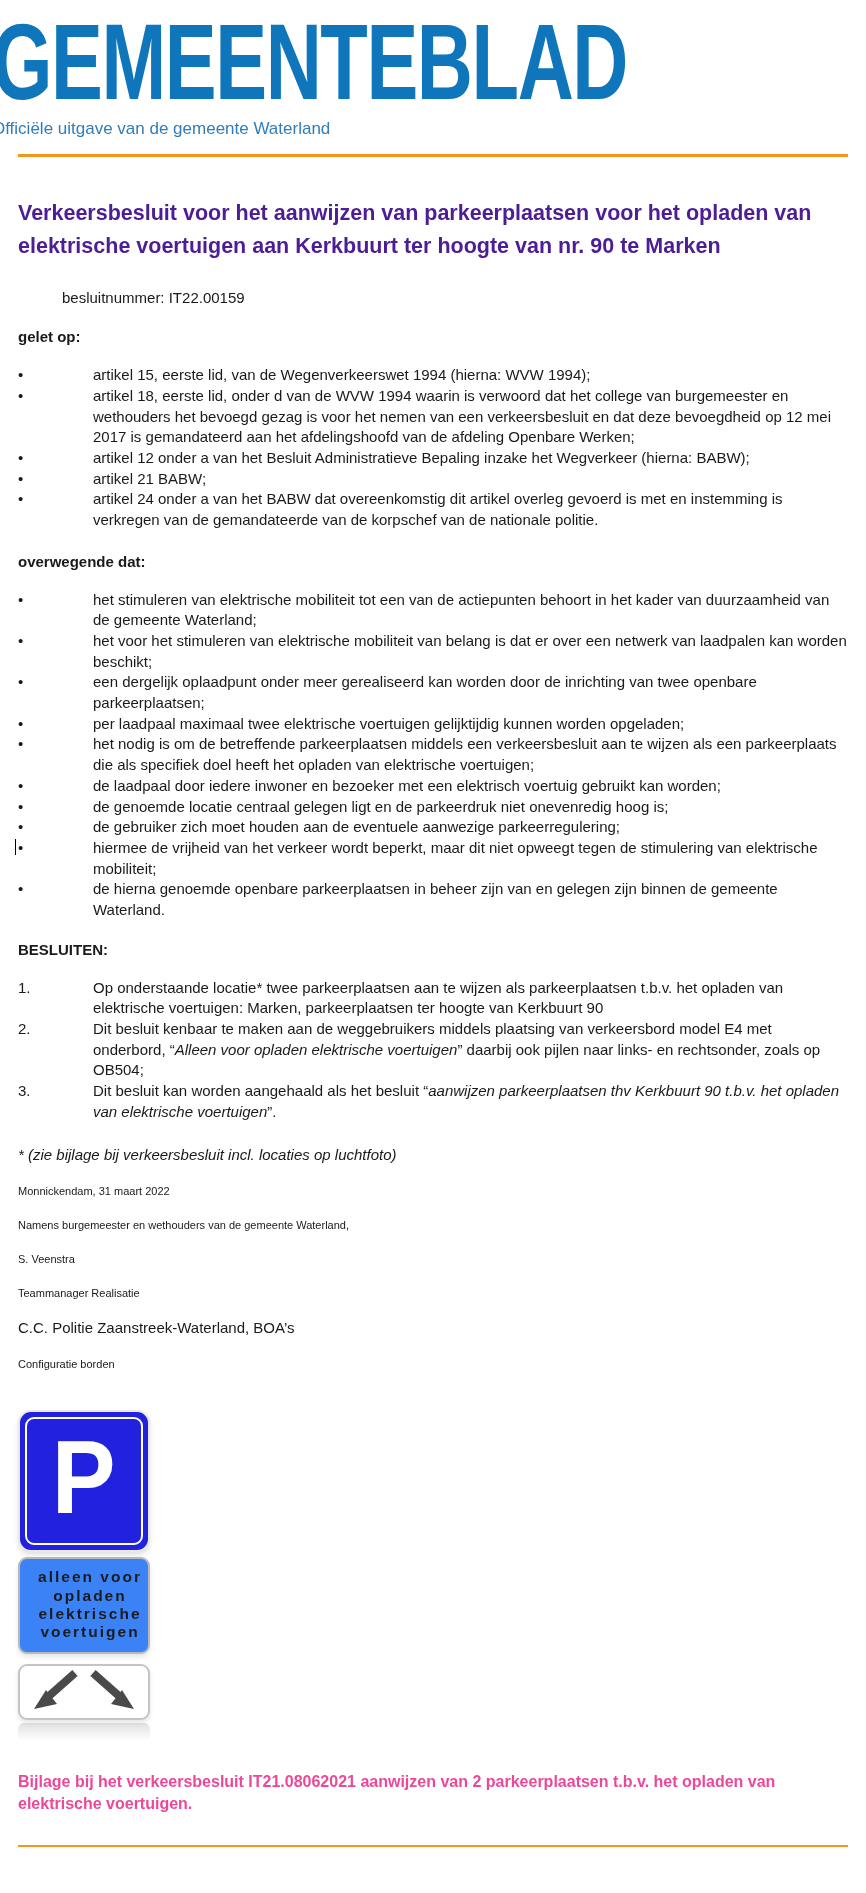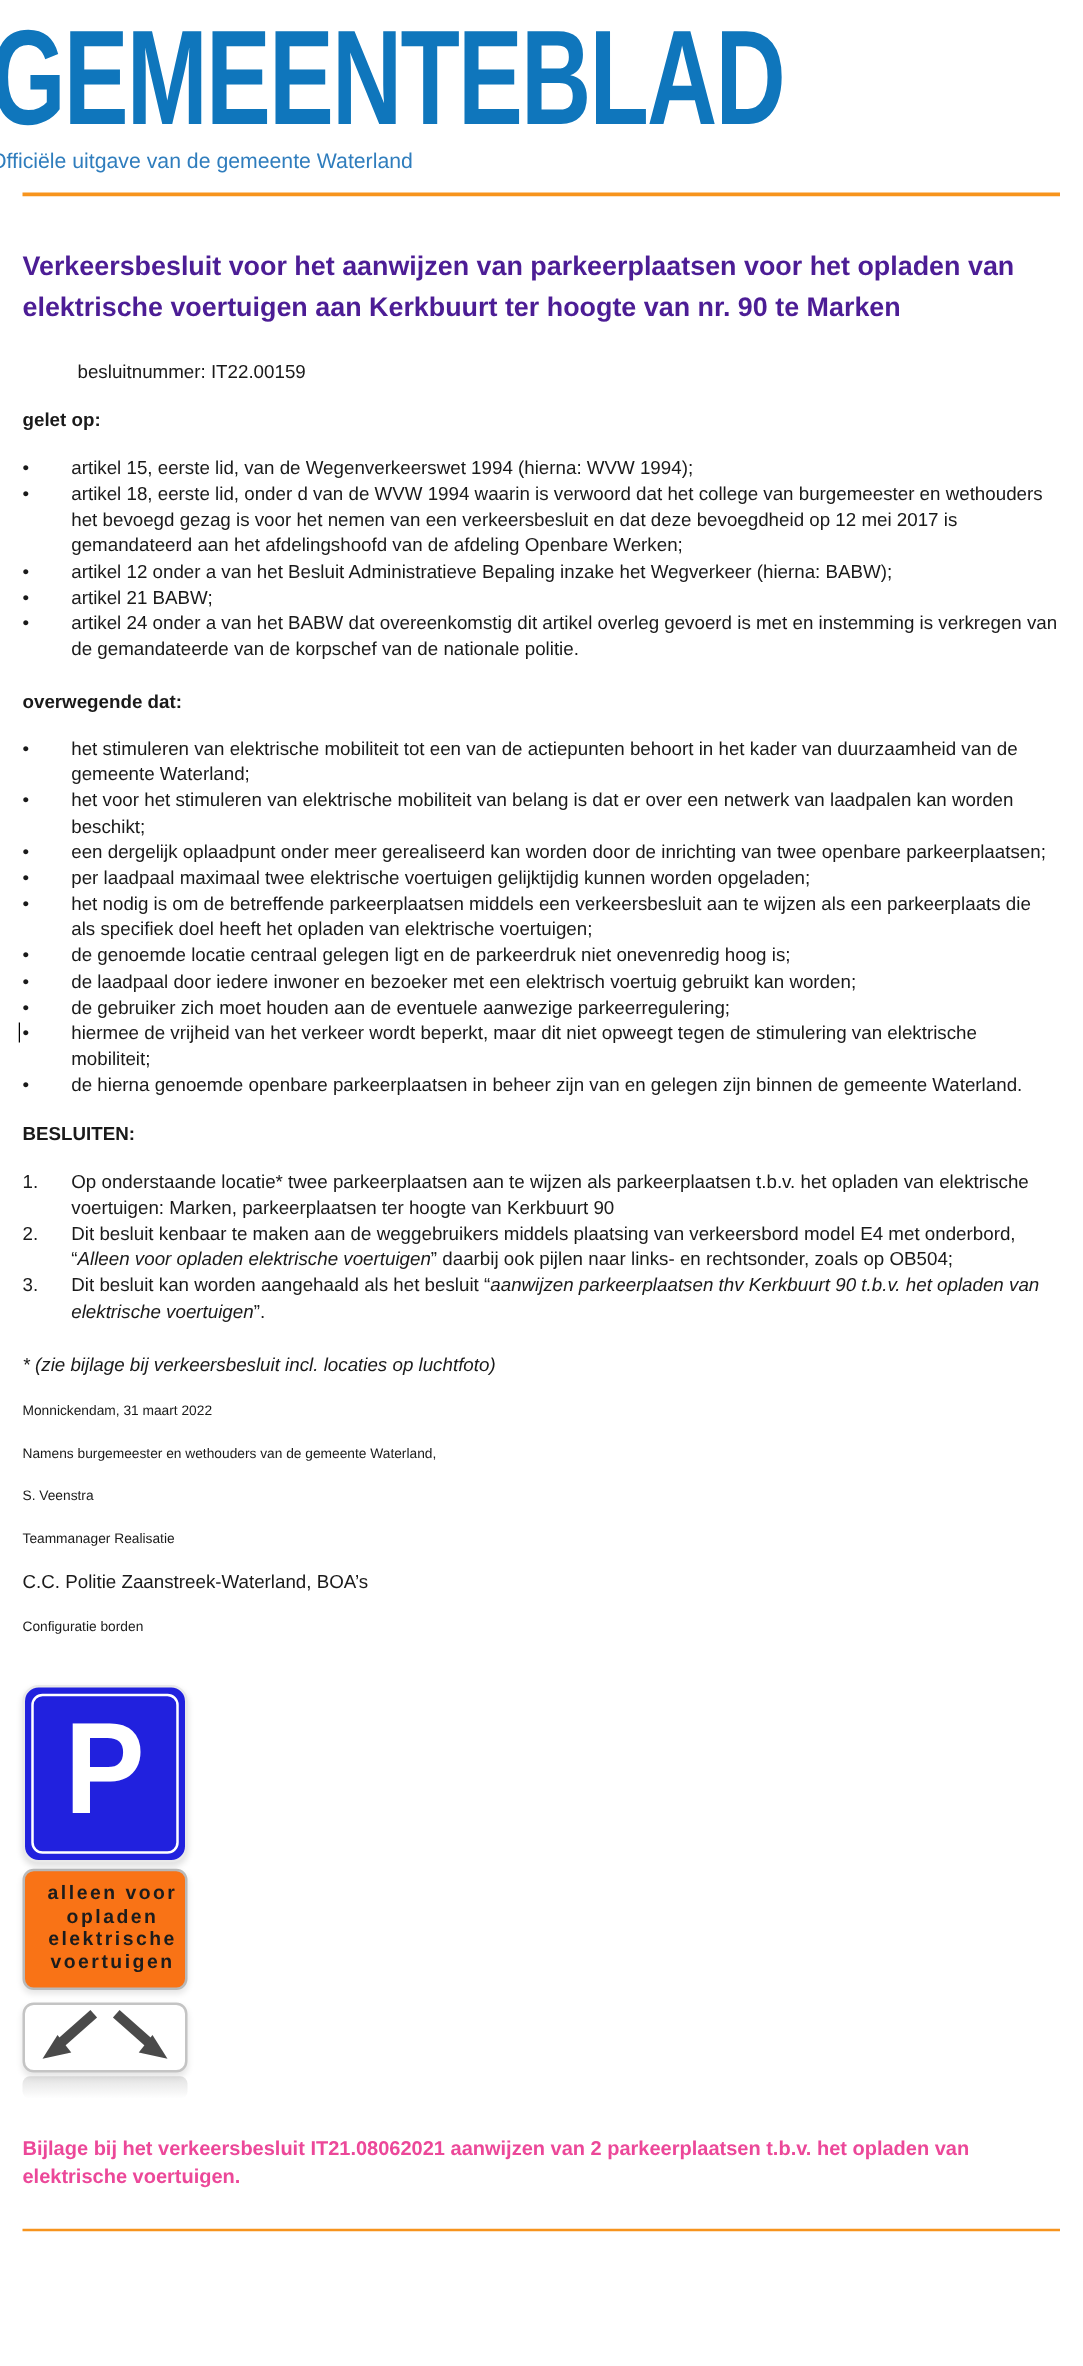--- a/index.html
+++ b/index.html
@@ -45,21 +45,21 @@
     font-weight: 700;
     line-height: 1.55;
     margin-top: 40px;
     color: #4c1d95;
   }
   .besluitnummer { font-size: 15px; margin-top: 26px; margin-left: 44px; }
   .section-heading { font-size: 15px; font-weight: 700; margin-top: 22px; }
   .section-heading.caps { margin-top: 20px; }
 
   .blist, .nlist { margin-top: 20px; font-size: 15px; line-height: 1.38; }
-  .li { display: flex; margin: 0; }
+  .li { display: flex; margin: 0; gap: 36px; }
   .li .marker {
     width: 39px;
     flex-shrink: 0;
     position: relative;
   }
   .blist .li .marker::before { content: "•"; font-size: 15px; }
   .li .li-text { flex: 1; }
   .caret {
     position: absolute;
     left: -3px; top: 1px;
@@ -97,21 +97,21 @@
     color: #ffffff;
     font-size: 104px;
     font-weight: 700;
     line-height: 1;
     transform: scaleX(0.92);
     padding-bottom: 8px;
   }
   .sign-sub {
     width: 132px;
     margin-top: 5px;
-    background: #f97316;
+    background: #3b82f6;
     border: 2px solid #b9b9b9;
     border-radius: 9px;
     box-shadow: 0 3px 5px rgba(0,0,0,0.10);
     padding: 9px 2px 10px 14px;
     text-align: center;
   }
   .sign-sub .line {
     font-size: 15.5px;
     font-weight: 700;
     letter-spacing: 2px;
@@ -208,25 +208,25 @@
     <div class="li">
         <span class="marker"></span>
         <span class="li-text">per laadpaal maximaal twee elektrische voertuigen gelijktijdig kunnen worden opgeladen;</span>
       </div>
     <div class="li">
         <span class="marker"></span>
         <span class="li-text">het nodig is om de betreffende parkeerplaatsen middels een verkeersbesluit aan te wijzen als een parkeerplaats die als specifiek doel heeft het opladen van elektrische voertuigen;</span>
       </div>
     <div class="li">
         <span class="marker"></span>
+        <span class="li-text">de laadpaal door iedere inwoner en bezoeker met een elektrisch voertuig gebruikt kan worden;</span>
+      </div>
+    <div class="li">
+        <span class="marker"></span>
         <span class="li-text">de genoemde locatie centraal gelegen ligt en de parkeerdruk niet onevenredig hoog is;</span>
-      </div>
-    <div class="li">
-        <span class="marker"></span>
-        <span class="li-text">de laadpaal door iedere inwoner en bezoeker met een elektrisch voertuig gebruikt kan worden;</span>
       </div>
     <div class="li">
         <span class="marker"></span>
         <span class="li-text">de gebruiker zich moet houden aan de eventuele aanwezige parkeerregulering;</span>
       </div>
     <div class="li">
         <span class="marker">
           <span class="caret"></span>
         </span>
         <span class="li-text">hiermee de vrijheid van het verkeer wordt beperkt, maar dit niet opweegt tegen de stimulering van elektrische mobiliteit;</span>

